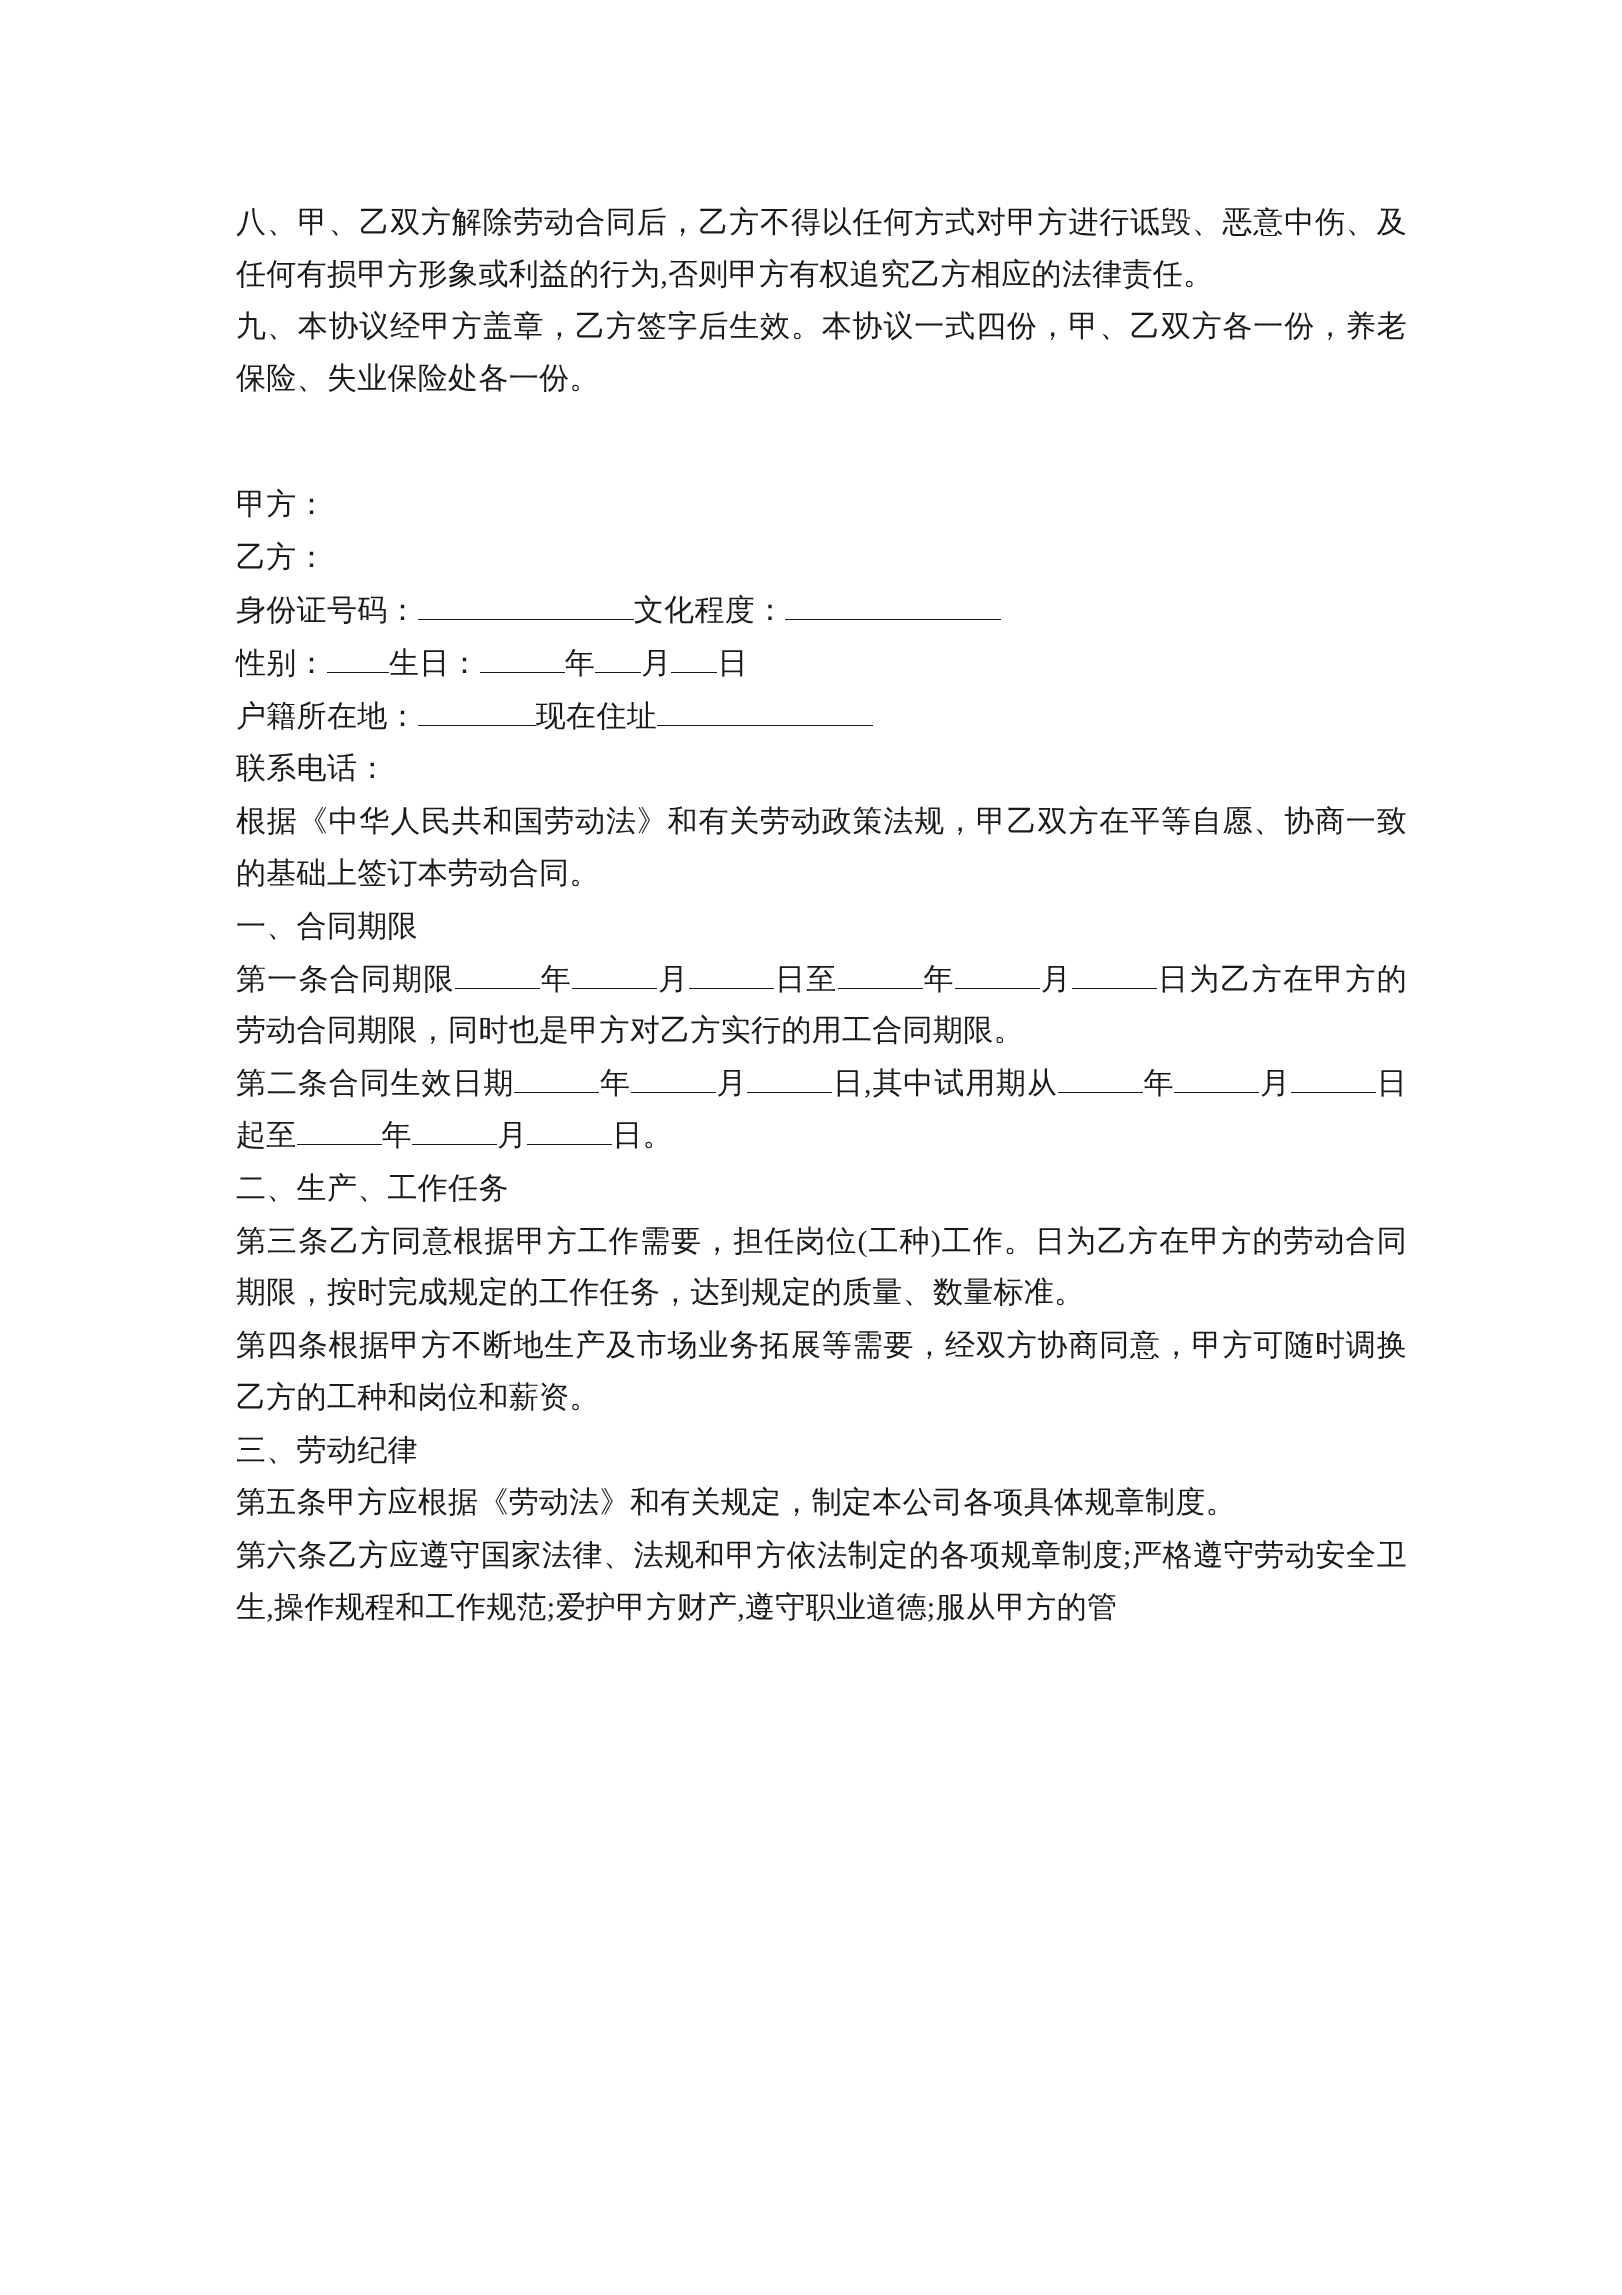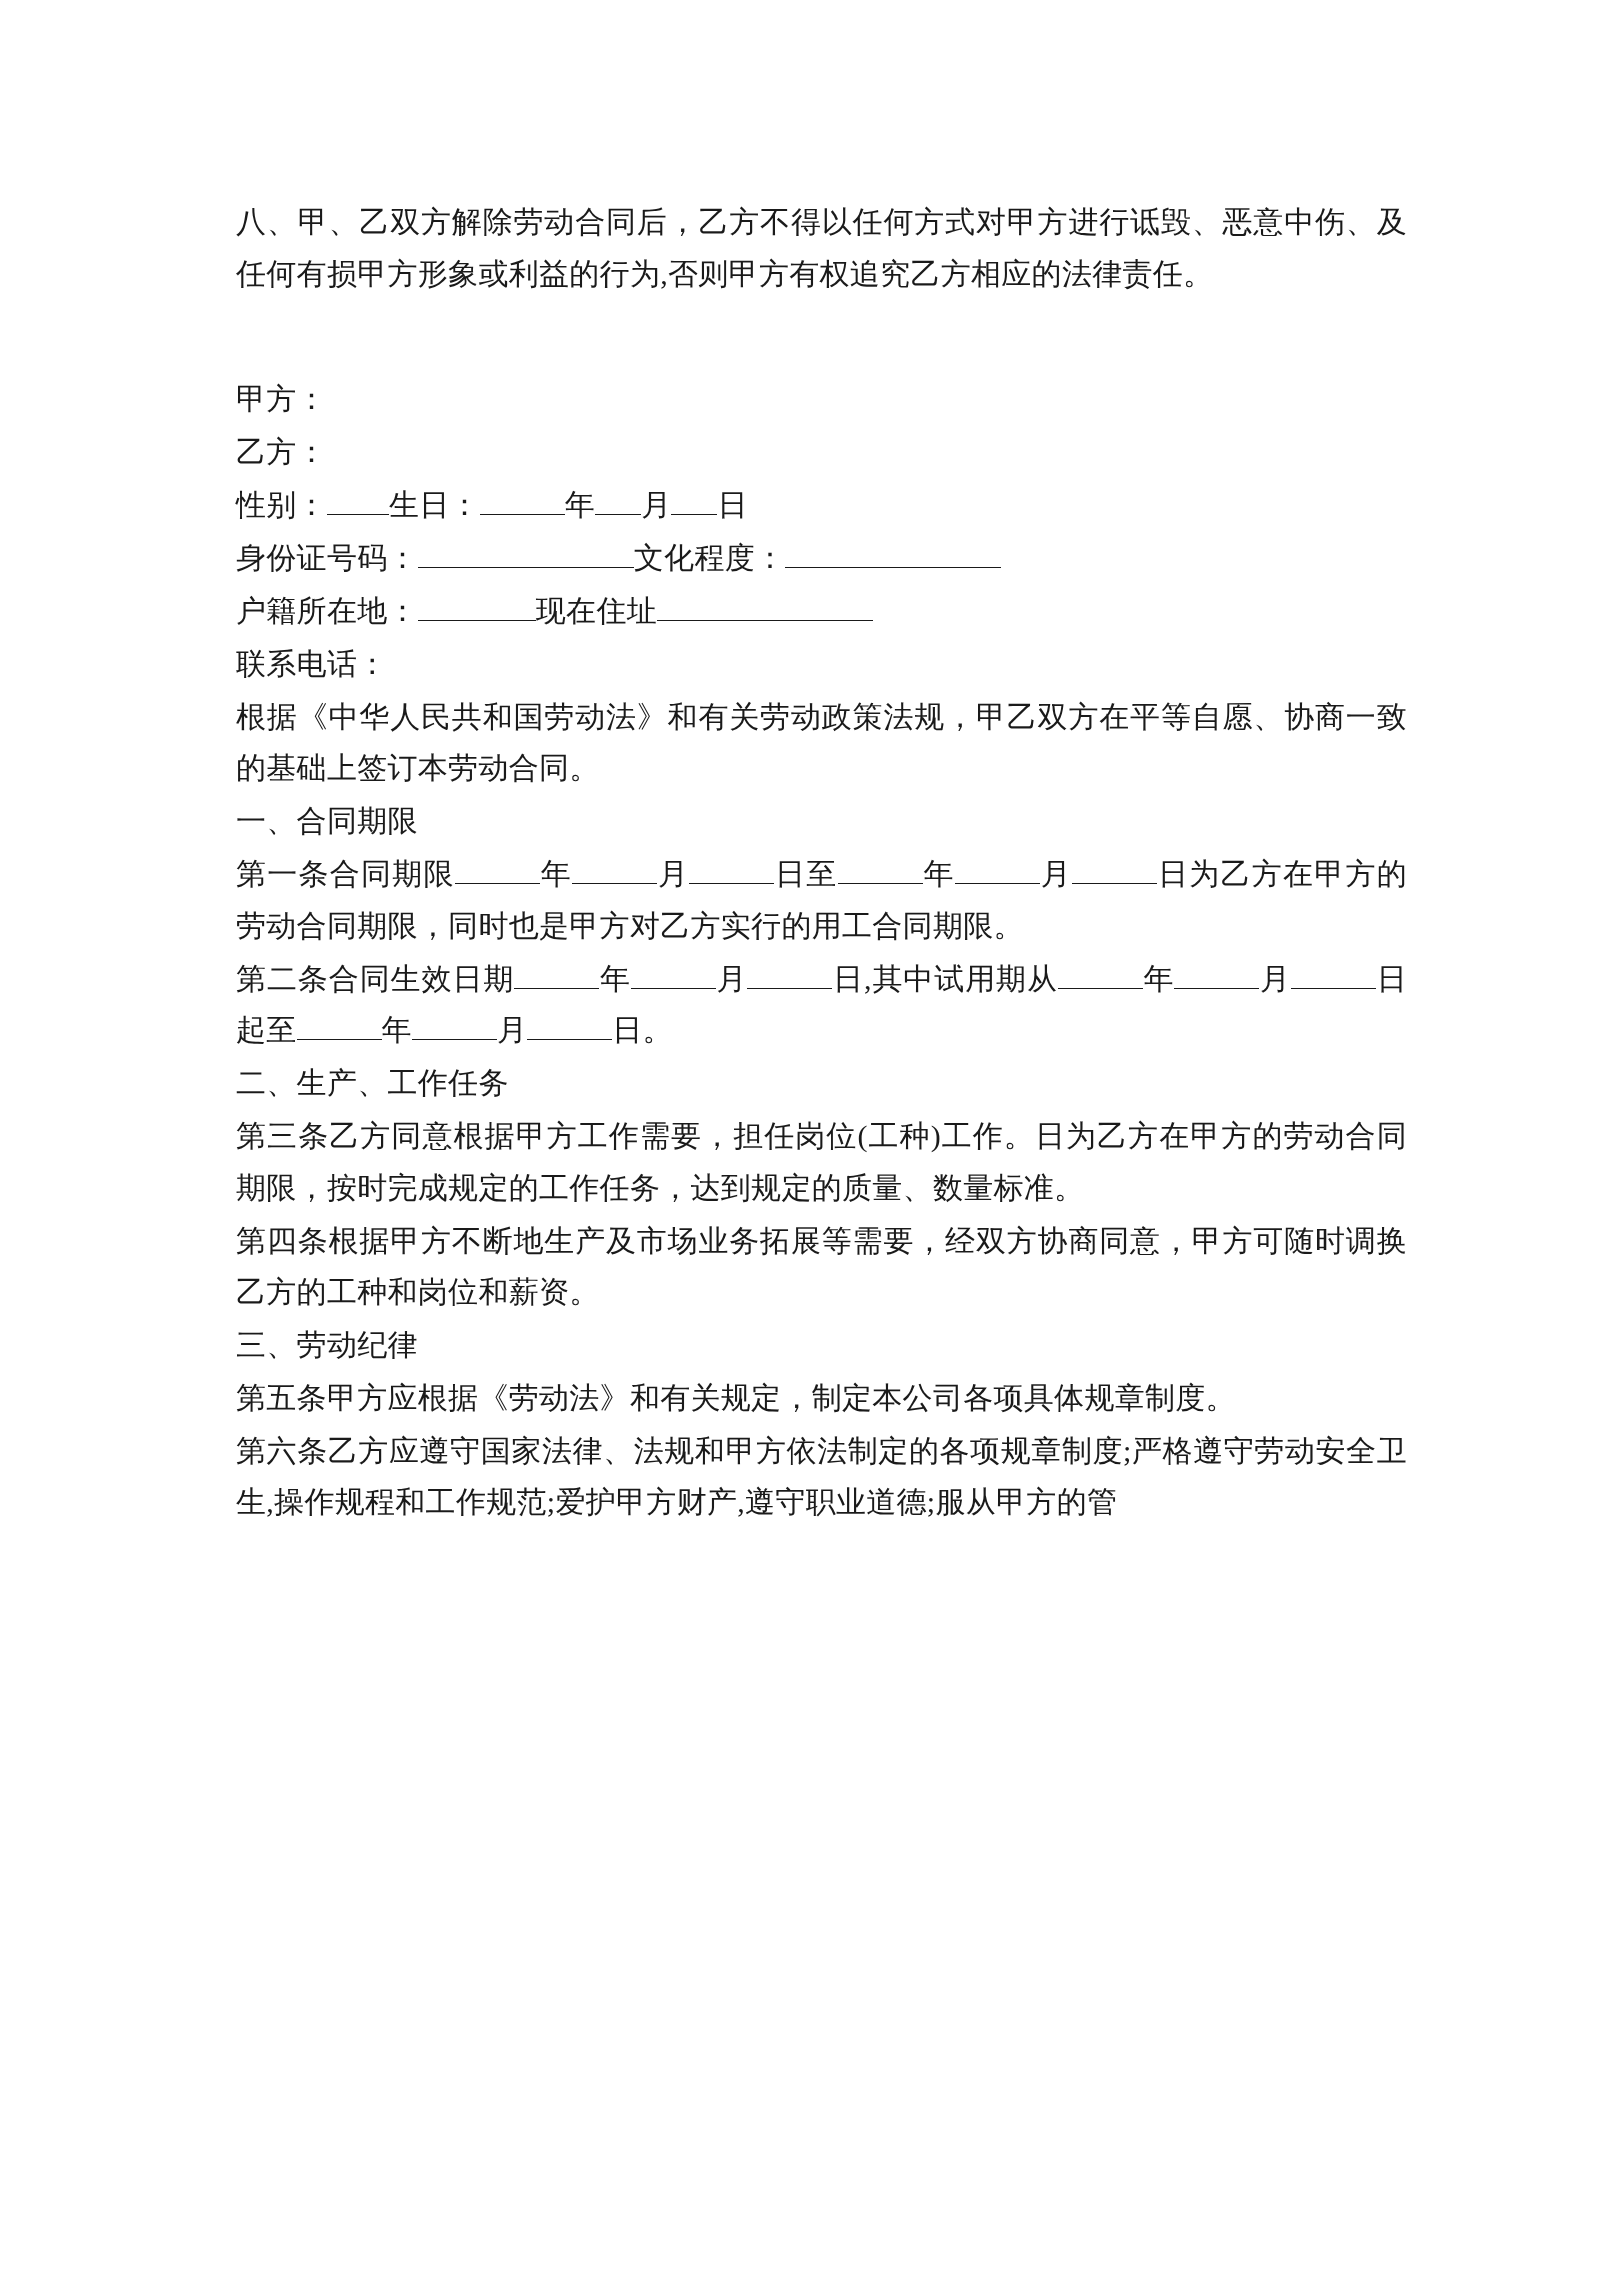--- a/index.html
+++ b/index.html
@@ -45,32 +45,33 @@
   .u-lg { width: 118px; }
   .u-xl { width: 216px; }
 </style>
 </head>
 <body>
 
 <div class="page">
   <div class="doc-body">
 
     <p class="line">八、甲、乙双方解除劳动合同后，乙方不得以任何方式对甲方进行诋毁、恶意中伤、及任何有损甲方形象或利益的行为,否则甲方有权追究乙方相应的法律责任。</p>
+    <p class="line">九、本协议经甲方盖章，乙方签字后生效。本协议一式四份，甲、乙双方各一份，养老保险、失业保险处各一份。</p>
 
     <div class="blank-gap"></div>
 
     <p class="line">甲方：</p>
     <p class="line">乙方：</p>
 
     <p class="line">
-      <span>性别：</span><span class="u u-sm"></span><span>生日：</span><span class="u u-md"></span><span>年</span><span class="u u-xs"></span><span>月</span><span class="u u-xs"></span><span>日</span>
+      <span>身份证号码：</span><span class="u u-xl"></span><span>文化程度：</span><span class="u u-xl"></span>
     </p>
 
     <p class="line">
-      <span>身份证号码：</span><span class="u u-xl"></span><span>文化程度：</span><span class="u u-xl"></span>
+      <span>性别：</span><span class="u u-sm"></span><span>生日：</span><span class="u u-md"></span><span>年</span><span class="u u-xs"></span><span>月</span><span class="u u-xs"></span><span>日</span>
     </p>
 
     <p class="line">
       <span>户籍所在地：</span><span class="u u-lg"></span><span>现在住址</span><span class="u u-xl"></span>
     </p>
 
     <p class="line">
       <span>联系电话：</span>
     </p>
 

